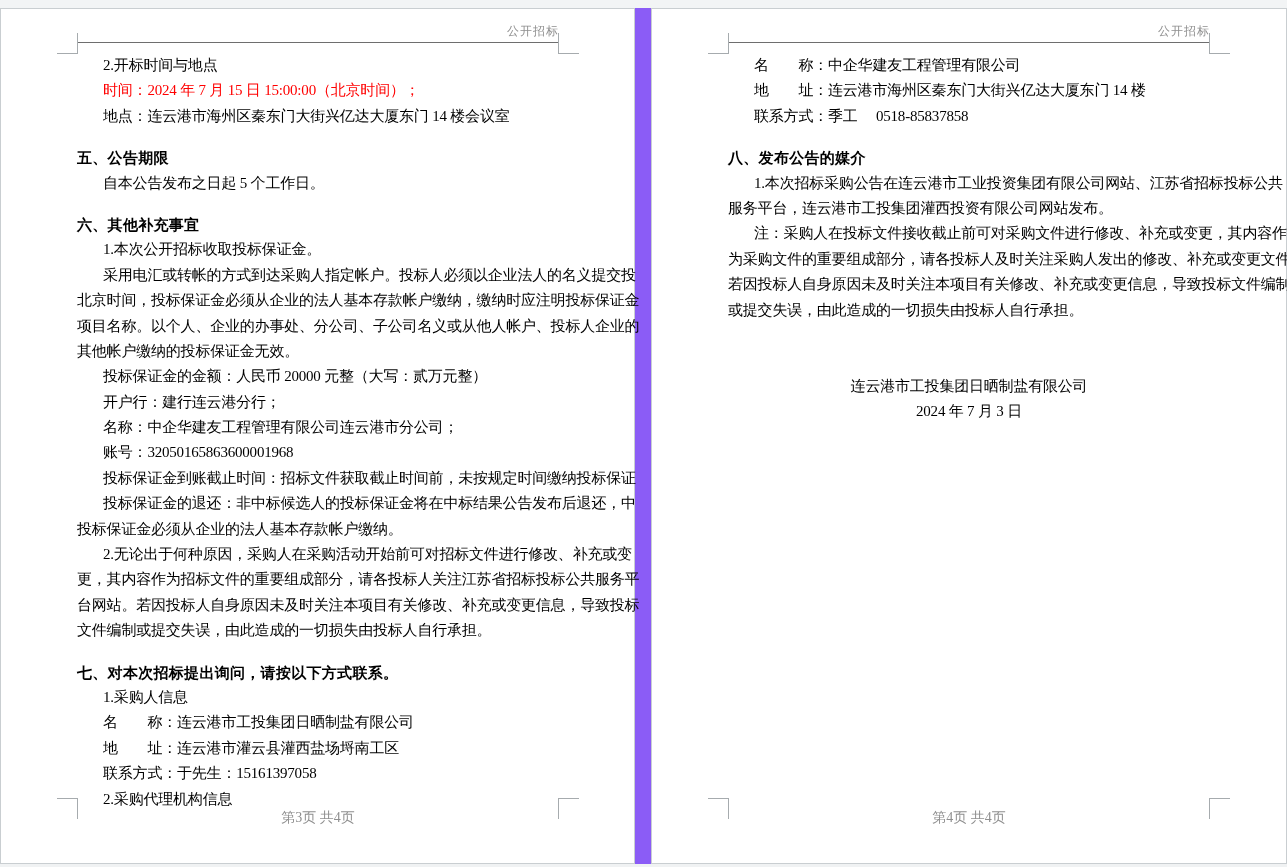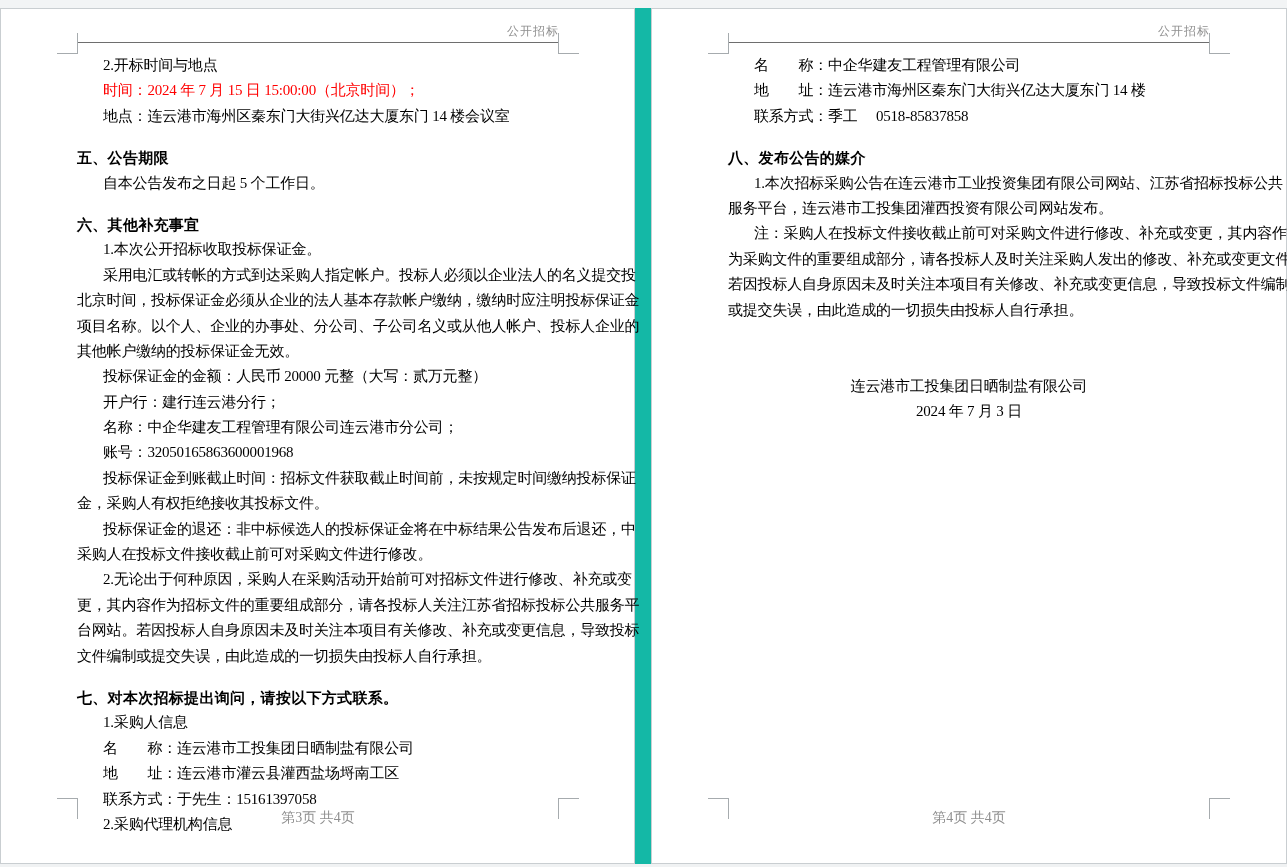--- a/index.html
+++ b/index.html
@@ -1,21 +1,21 @@
 <!DOCTYPE html>
 <html><head>
 <meta charset="utf-8">
 <style>
   html,body{margin:0;padding:0;}
   body{
     width:1287px;height:867px;overflow:hidden;
     font-family:"Liberation Serif","DejaVu Serif",serif;
     background:#dfe5e8;
   }
-  .canvas{position:relative;width:1287px;height:867px;background:#14b8a6;}
+  .canvas{position:relative;width:1287px;height:867px;background:#8b5cf6;}
   .top-strip{position:absolute;left:0;top:0;width:1287px;height:8px;background:#f2f4f5;}
   .bottom-strip{position:absolute;left:0;top:864px;width:1287px;height:3px;background:#f0f2f3;}
   .page{
     position:absolute;top:8px;height:856px;background:#ffffff;
     border:1px solid #c9ced1;box-sizing:border-box;
   }
   .page.left{left:0;width:635px;}
   .page.right{left:651px;width:636px;}
   .header-zone{position:absolute;left:76px;top:12px;width:482px;text-align:right;}
   .header-label{font-size:12px;color:#8f8f8f;letter-spacing:1px;}
@@ -69,23 +69,22 @@
         <div class="line ind">1.本次公开招标收取投标保证金。</div>
         <div class="line ind">采用电汇或转帐的方式到达采购人指定帐户。投标人必须以企业法人的名义提交投</div>
         <div class="line cont">北京时间，投标保证金必须从企业的法人基本存款帐户缴纳，缴纳时应注明投标保证金</div>
         <div class="line cont">项目名称。以个人、企业的办事处、分公司、子公司名义或从他人帐户、投标人企业的</div>
         <div class="line cont">其他帐户缴纳的投标保证金无效。</div>
         <div class="line ind">投标保证金的金额：人民币 20000 元整（大写：贰万元整）</div>
         <div class="line ind">开户行：建行连云港分行；</div>
         <div class="line ind">名称：中企华建友工程管理有限公司连云港市分公司；</div>
         <div class="line ind">账号：32050165863600001968</div>
         <div class="line ind">投标保证金到账截止时间：招标文件获取截止时间前，未按规定时间缴纳投标保证</div>
-        <div class="line cont">金，采购人有权拒绝接收其投标文件。</div>
         <div class="line ind">投标保证金的退还：非中标候选人的投标保证金将在中标结果公告发布后退还，中</div>
-        <div class="line cont">采购人在投标文件接收截止前可对采购文件进行修改。</div>
+        <div class="line cont">投标保证金必须从企业的法人基本存款帐户缴纳。</div>
         <div class="line ind">2.无论出于何种原因，采购人在采购活动开始前可对招标文件进行修改、补充或变</div>
         <div class="line cont">更，其内容作为招标文件的重要组成部分，请各投标人关注江苏省招标投标公共服务平</div>
         <div class="line cont">台网站。若因投标人自身原因未及时关注本项目有关修改、补充或变更信息，导致投标</div>
         <div class="line cont">文件编制或提交失误，由此造成的一切损失由投标人自行承担。</div>
         <div class="line h">七、对本次招标提出询问，请按以下方式联系。</div>
         <div class="line ind">1.采购人信息</div>
         <div class="line ind">名　　称：连云港市工投集团日晒制盐有限公司</div>
         <div class="line ind">地　　址：连云港市灌云县灌西盐场埒南工区</div>
         <div class="line ind">联系方式：于先生：15161397058</div>
         <div class="line ind">2.采购代理机构信息</div>

